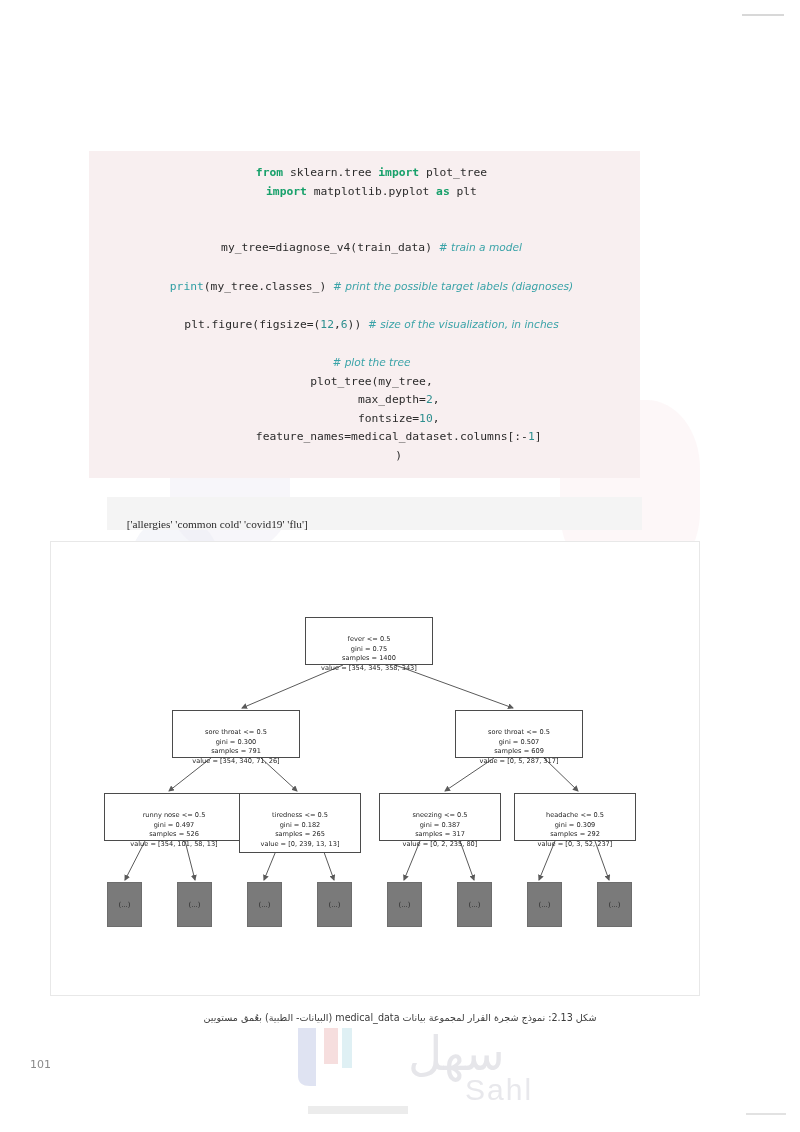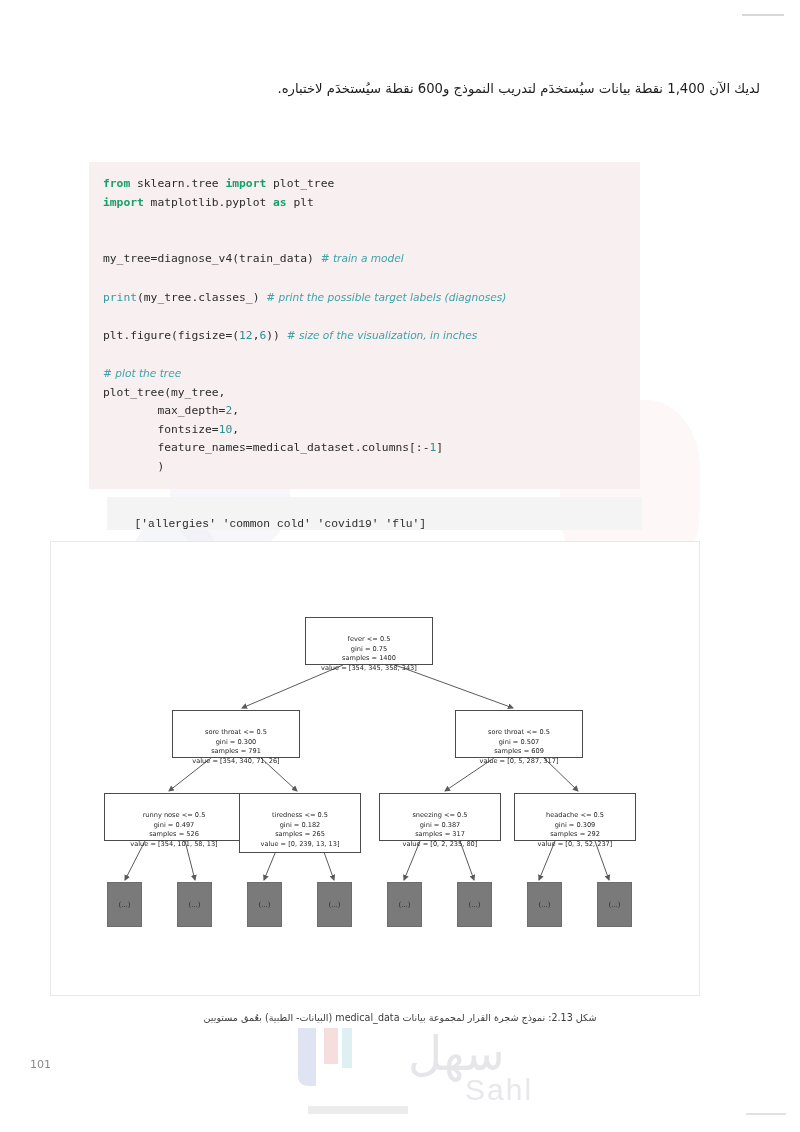--- a/index.html
+++ b/index.html
@@ -35,53 +35,54 @@
     color: #1c1c1c;
     font-family: "DejaVu Sans", sans-serif;
     font-size: 13.2px;
     line-height: 25px;
   }
   .intro .line2 { margin-top: 2px; }
 
   
   .code-block {
     position: absolute;
-    top: 162px;
+    top: 151px;
     left: 89px;
     width: 551px;
     height: 327px;
     background: #f8eff0;
     box-sizing: border-box;
     padding: 13px 0 0 0;
     font-family: "DejaVu Sans Mono", monospace;
     font-size: 11.3px;
     line-height: 18.6px;
     color: #2b2b2b;
     white-space: pre;
     overflow: hidden;
+    text-align: center;
   }
   .code-line { padding-left: 14px; min-height: 18.6px; }
   .code-line.blank { height: 18.6px; }
   .kw   { color: #17a06a; font-weight: bold; }
   .fn   { color: #2f9ea3; }
   .num  { color: #2e8f8f; }
   .cmt  { color: #3aa3a8; font-style: italic; font-family: "DejaVu Sans", sans-serif; font-size: 10.6px; }
   .pln  { color: #2b2b2b; }
 
   
   .output-block {
     position: absolute;
     top: 497px;
     left: 107px;
     width: 535px;
     height: 33px;
     background: #f4f4f4;
     box-sizing: border-box;
     padding: 9px 0 0 14px;
-    font-family: Liberation Mono, monospace;
+    font-family: Liberation Serif, serif;
     font-size: 11.3px;
     color: #2b2b2b;
     white-space: pre;
   }
 
   
   .figure-box {
     position: absolute;
     top: 541px;
     left: 50px;
@@ -213,21 +214,20 @@
 
 <div class="blob" style="left:130px; top:520px; width:90px; height:120px; background:#eceef6; opacity:.55;"></div>
 <div class="blob" style="left:360px; top:640px; width:150px; height:110px; background:#f0f0f3; opacity:.5;"></div>
 <div class="blob" style="left:560px; top:400px; width:140px; height:180px; background:#faeef0; opacity:.45;"></div>
 <div class="blob" style="left:170px; top:420px; width:120px; height:130px; background:#eeecf4; opacity:.45;"></div>
 
 <div class="corner-rule top"></div>
 <div class="corner-rule bottom"></div>
 
 <div class="intro">
-  <div>لديك الآن 1,400 نقطة بيانات سيُستخدَم لتدريب النموذج و600 نقطة سيُستخدَم لاختباره.</div>
 </div>
 
 <div class="code-block" id="code-block"><div class="code-line"><span class="kw">from </span><span class="pln">sklearn.tree </span><span class="kw">import </span><span class="pln">plot_tree</span></div><div class="code-line"><span class="kw">import </span><span class="pln">matplotlib.pyplot </span><span class="kw">as </span><span class="pln">plt</span></div><div class="code-line blank"></div><div class="code-line blank"></div><div class="code-line"><span class="pln">my_tree=diagnose_v4(train_data) </span><span class="cmt"># train a model</span></div><div class="code-line blank"></div><div class="code-line"><span class="fn">print</span><span class="pln">(my_tree.classes_) </span><span class="cmt"># print the possible target labels (diagnoses)</span></div><div class="code-line blank"></div><div class="code-line"><span class="pln">plt.figure(figsize=(</span><span class="num">12</span><span class="pln">,</span><span class="num">6</span><span class="pln">)) </span><span class="cmt"># size of the visualization, in inches</span></div><div class="code-line blank"></div><div class="code-line"><span class="cmt"># plot the tree</span></div><div class="code-line"><span class="pln">plot_tree(my_tree,</span></div><div class="code-line"><span class="pln">        max_depth=</span><span class="num">2</span><span class="pln">,</span></div><div class="code-line"><span class="pln">        fontsize=</span><span class="num">10</span><span class="pln">,</span></div><div class="code-line"><span class="pln">        feature_names=medical_dataset.columns[:-</span><span class="num">1</span><span class="pln">]</span></div><div class="code-line"><span class="pln">        )</span></div></div>
 
 <div class="output-block">
   <span>['allergies' 'common cold' 'covid19' 'flu']</span>
 </div>
 
 <div class="figure-box">
   <div class="tree-canvas">

